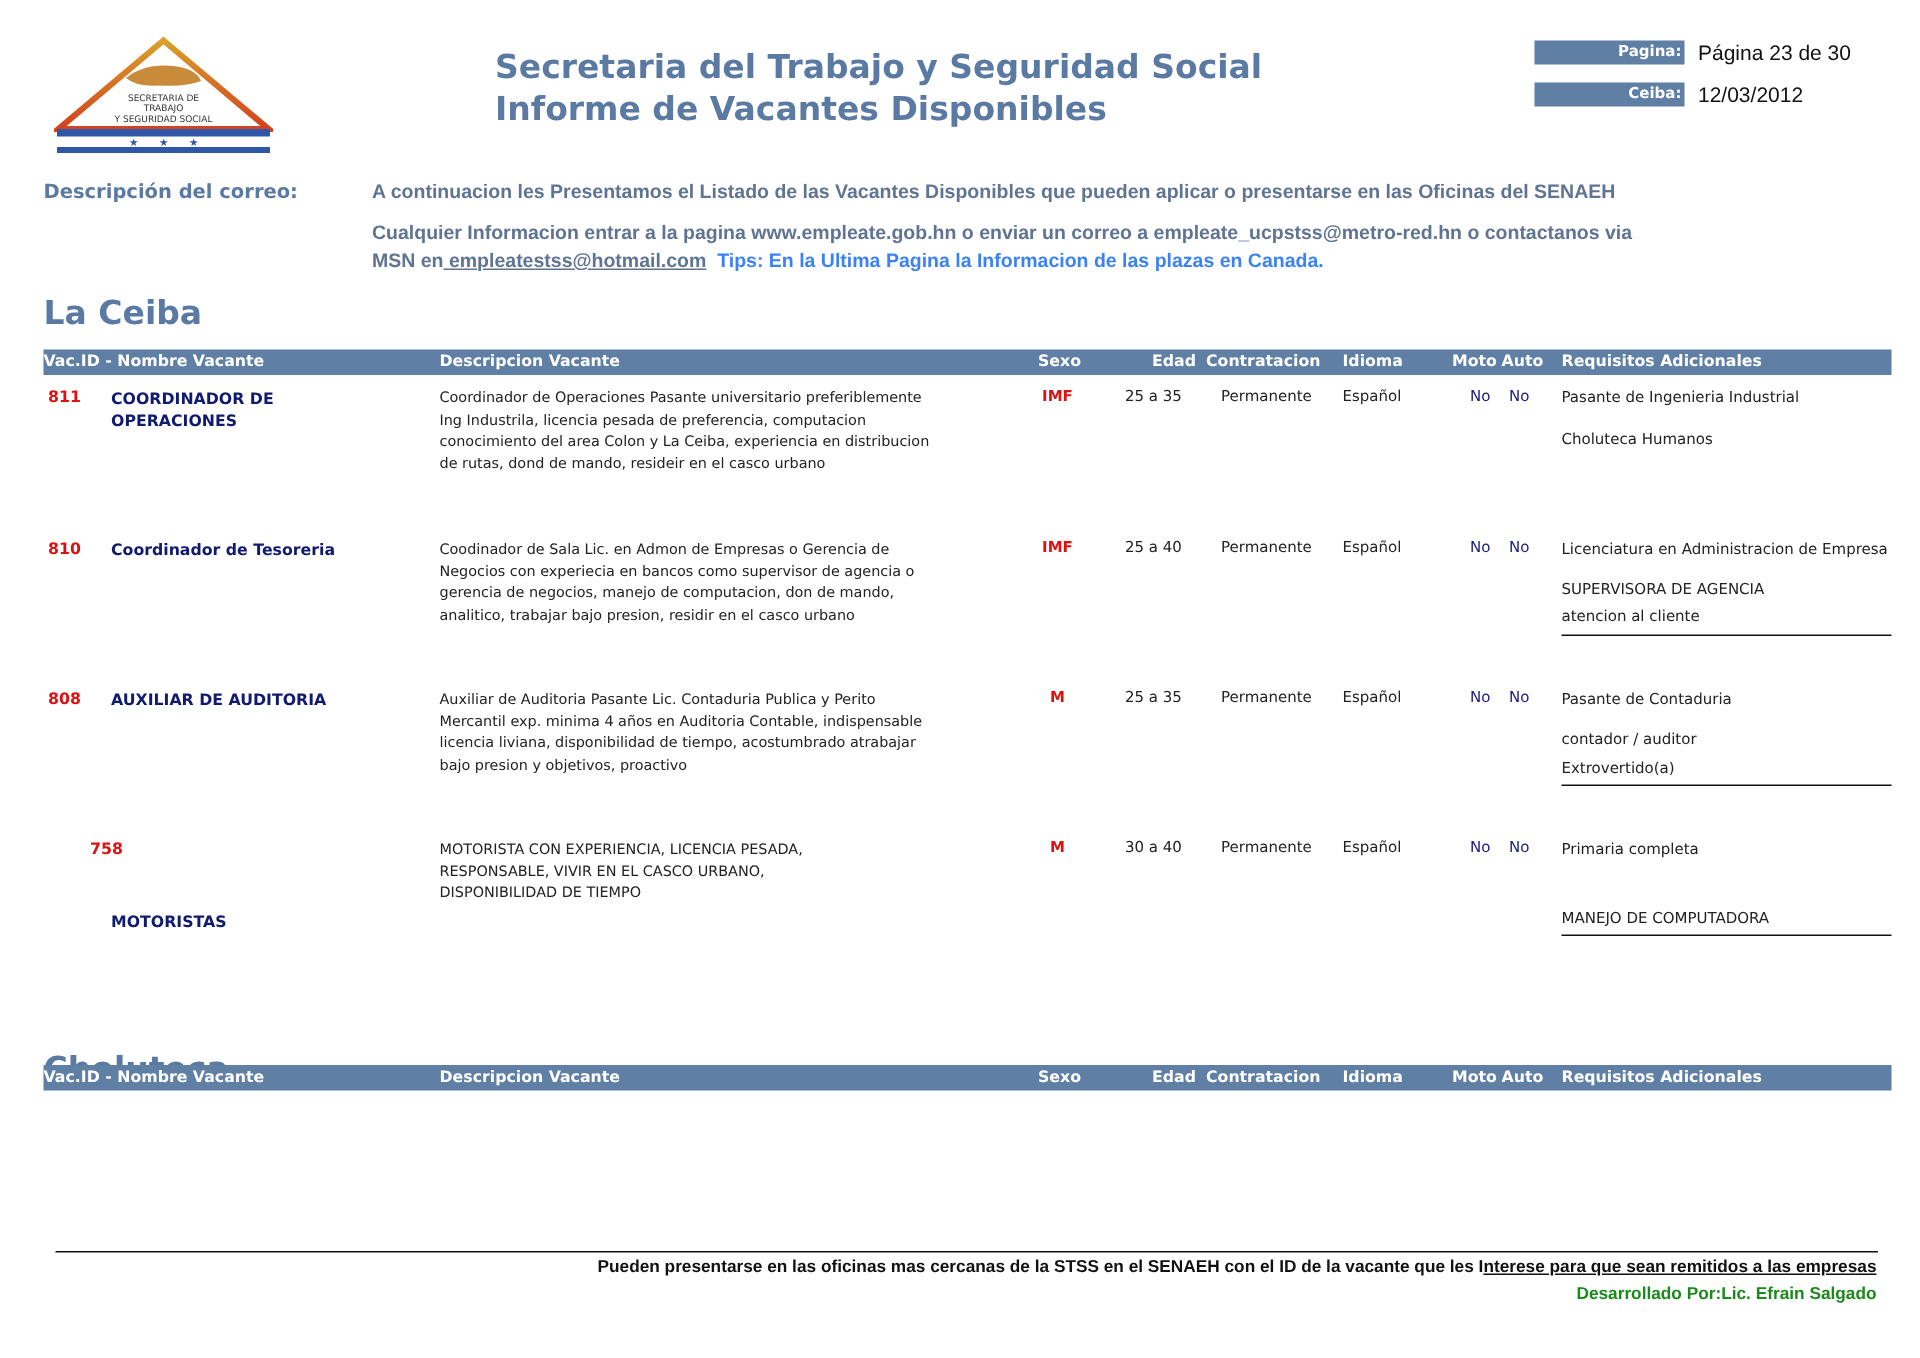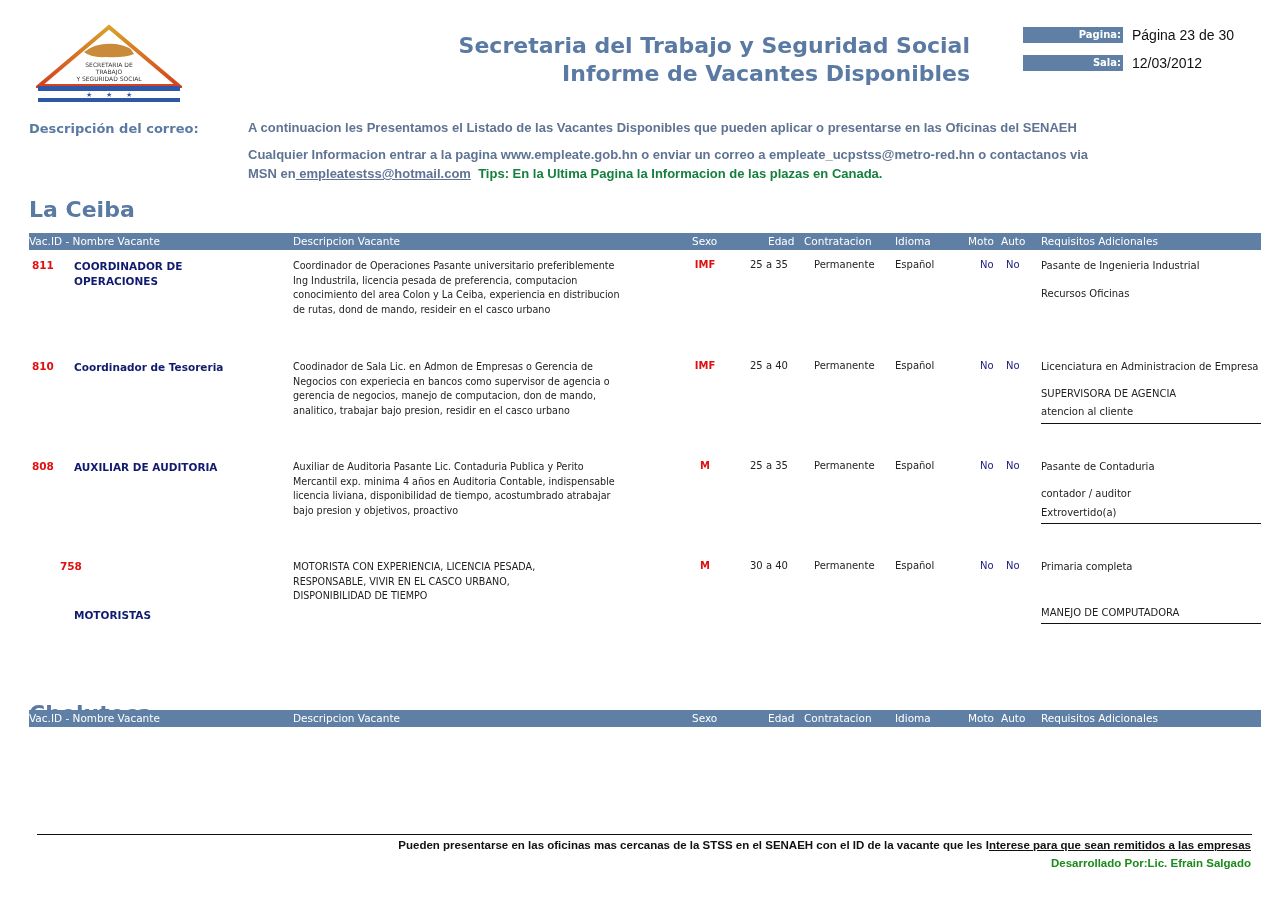--- a/index.html
+++ b/index.html
@@ -2,34 +2,34 @@
 <html><head>
 <meta charset="utf-8">
 <style>
   html, body { margin:0; padding:0; }
   body { width:1280px; height:905px; background:#fff; position:relative; overflow:hidden;
          font-family:"DejaVu Sans", sans-serif; color:#222; }
   .abs { position:absolute; }
   
   .logo { left:36px; top:24px; width:146px; height:78px; }
   
-  .title { left:330px; width:640px; text-align:right; font-family:"DejaVu Sans", sans-serif;
+  .title { left:330px; width:640px; text-align:left; font-family:"DejaVu Sans", sans-serif;
            font-weight:bold; color:#5a7aa3; font-size:22px; line-height:28px; }
   .meta-label { left:1023px; width:100px; height:16px; background:#5f7fa5; color:#fff;
                 font-size:10px; font-weight:bold; text-align:right; line-height:16px; padding-right:0; box-sizing:border-box; padding-right:2px; }
   .meta-value { left:1132px; font-family:"Liberation Sans", sans-serif; font-size:14px; color:#111; }
   
   .desc-label { left:29px; top:121px; font-size:13px; font-weight:bold; color:#5a7aa3; }
   .desc-text { left:248px; font-family:"Liberation Sans", sans-serif; font-weight:bold; font-size:13px; color:#5f7393; white-space:nowrap; }
   .desc-link { color:#5f7393; text-decoration:underline; }
-  .desc-tip { color:#15803d; }
+  .desc-tip { color:#3b82f6; }
   
   .section-title { left:29px; font-size:22px; font-weight:bold; color:#5a7aa3; }
   .table-head { left:29px; width:1232px; height:17px; background:#5f7fa5; color:#fff;
-                font-size:10.5px; font-weight:normal; }
+                font-size:10.5px; font-weight:bold; }
   .table-head span { position:absolute; top:2px; white-space:nowrap; }
   .row { left:0; width:1280px; font-size:10px; }
   .row .c { position:absolute; }
   .vid { color:#e01010; font-weight:bold; font-size:10.5px;text-align:right; }
   .vname { color:#101a6e; font-weight:bold; font-size:10.5px; line-height:15px; width:200px; }
   .vdesc { color:#222; font-size:9.6px; line-height:14.6px; width:330px; }
   .vsex { color:#e01010; font-weight:bold; font-size:10px; width:30px; text-align:center; }
   .vcell { color:#222; font-size:10px; white-space:nowrap;text-align:right; }
   .vno { color:#1a1a80; font-size:10px; }
   .vreq { color:#222; font-size:10px; width:220px; line-height:13px; }
@@ -62,21 +62,21 @@
     <text x="90" y="73" font-size="7" fill="#2f57a8" font-family="DejaVu Sans, sans-serif">★</text>
     <rect x="2" y="74" width="142" height="4" fill="#2f57a8"></rect>
   </svg>
 </div>
 
 <div class="abs title" style="top:32px;">Secretaria del Trabajo y Seguridad Social</div>
 <div class="abs title" style="top:60px;">Informe  de Vacantes Disponibles</div>
 
 <div class="abs meta-label" style="top:27px;">Pagina:</div>
 <div class="abs meta-value" style="top:27px;">Página 23 de 30</div>
-<div class="abs meta-label" style="top:55px;">Sala:</div>
+<div class="abs meta-label" style="top:55px;">Ceiba:</div>
 <div class="abs meta-value" style="top:55px;">12/03/2012</div>
 
 <div class="abs desc-label">Descripción del correo:</div>
 <div class="abs desc-text" style="top:120px;">A continuacion les Presentamos el Listado de las Vacantes Disponibles que pueden aplicar o presentarse en las Oficinas del SENAEH</div>
 <div class="abs desc-text" style="top:147px;">Cualquier Informacion entrar a la pagina www.empleate.gob.hn o enviar un correo a empleate_ucpstss@metro-red.hn o contactanos via</div>
 <div class="abs desc-text" style="top:166px;">
   <span>MSN en</span><span class="desc-link"> empleatestss@hotmail.com</span>&nbsp; <span class="desc-tip">Tips: En la Ultima Pagina la Informacion de las plazas en Canada.</span>
 </div>
 
 <div class="abs section-title" style="top:197px;">La Ceiba</div>
@@ -96,21 +96,21 @@
   <span class="c vid" style="left:32px;">811</span>
   <span class="c vname" style="left:74px; width:140px;">COORDINADOR DE OPERACIONES</span>
   <span class="c vdesc" style="left:293px;">Coordinador de Operaciones Pasante universitario preferiblemente Ing Industrila, licencia pesada de preferencia, computacion conocimiento del area  Colon y La Ceiba, experiencia en distribucion de rutas, dond de mando, resideir en el casco urbano</span>
   <span class="c vsex" style="left:690px;">IMF</span>
   <span class="c vcell" style="left:750px;">25 a  35</span>
   <span class="c vcell" style="left:814px;">Permanente</span>
   <span class="c vcell" style="left:895px;">Español</span>
   <span class="c vno" style="left:980px;">No</span>
   <span class="c vno" style="left:1006px;">No</span>
   <span class="c vreq" style="left:1041px; top:0;">Pasante de Ingenieria Industrial</span>
-  <span class="c vreq" style="left:1041px; top:28px;">Recursos Oficinas</span>
+  <span class="c vreq" style="left:1041px; top:28px;">Choluteca Humanos</span>
 </div>
 
 <div class="abs row" style="top:360px;">
   <span class="c vid" style="left:32px;">810</span>
   <span class="c vname" style="left:74px;">Coordinador de Tesoreria</span>
   <span class="c vdesc" style="left:293px;">Coodinador de Sala Lic. en Admon de Empresas o Gerencia de Negocios con experiecia en bancos como supervisor de agencia o gerencia de negocios, manejo de computacion, don de mando, analitico, trabajar bajo presion, residir en el casco urbano</span>
   <span class="c vsex" style="left:690px;">IMF</span>
   <span class="c vcell" style="left:750px;">25 a  40</span>
   <span class="c vcell" style="left:814px;">Permanente</span>
   <span class="c vcell" style="left:895px;">Español</span>

